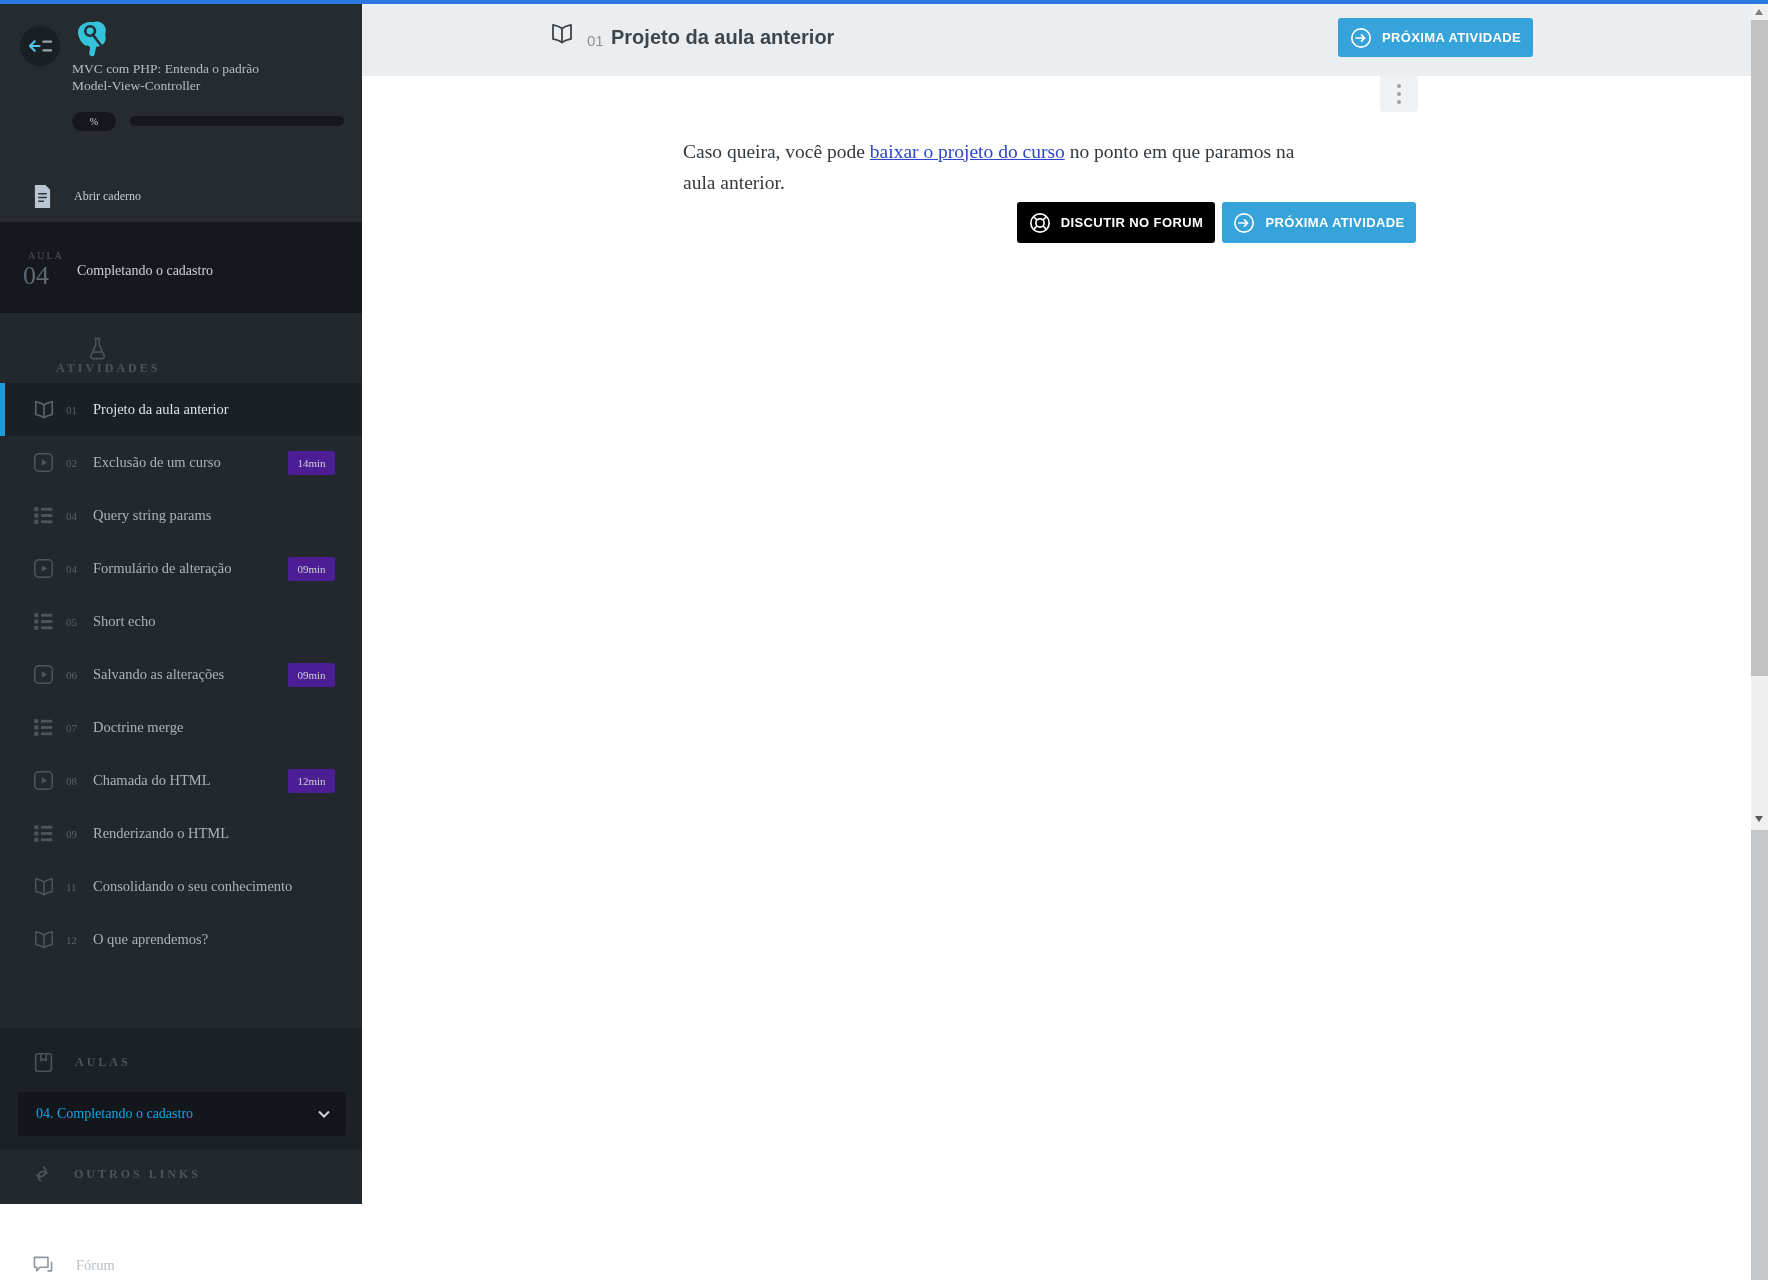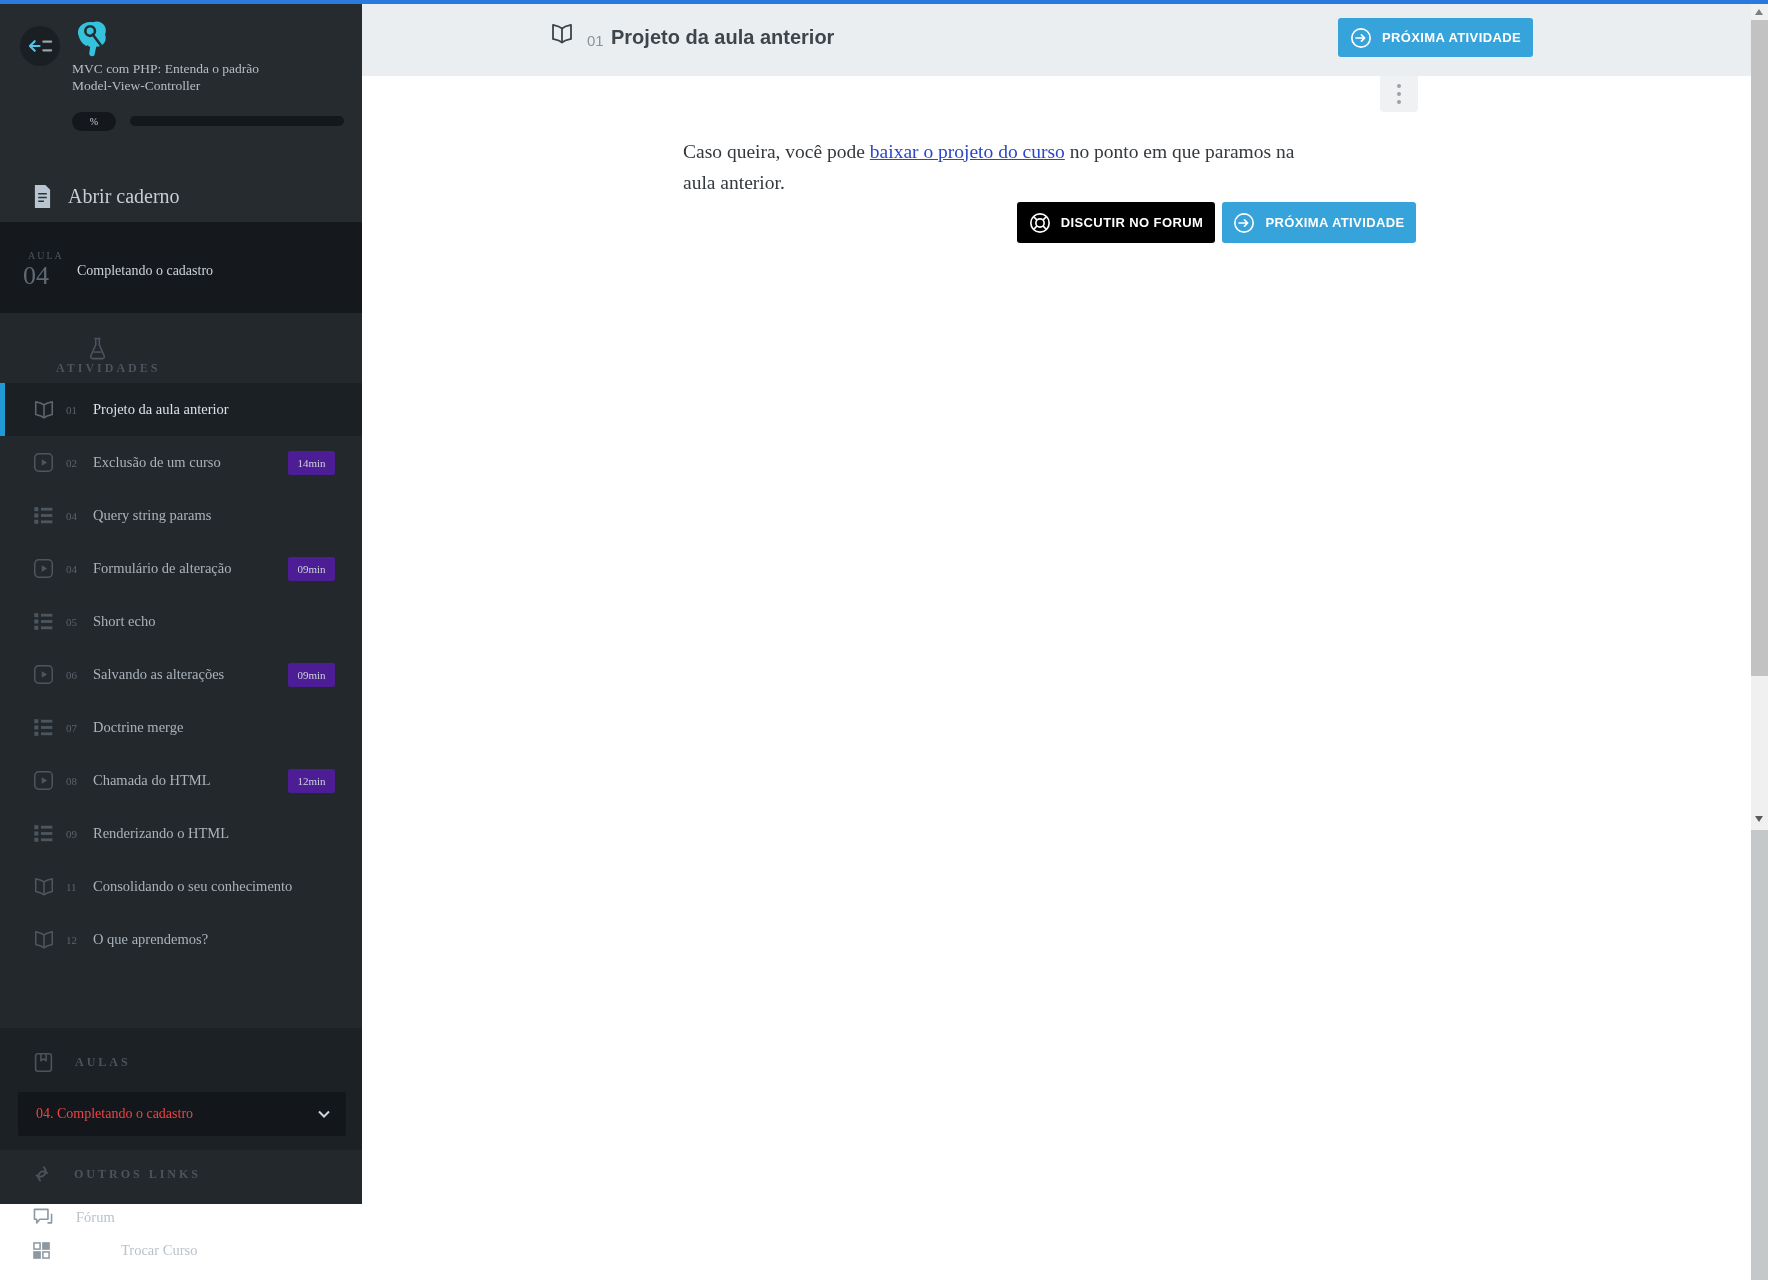--- a/index.html
+++ b/index.html
@@ -19,21 +19,21 @@
   .logo { left:70px; top:16px; width:42px; height:44px; }
   .course-title { left:72px; top:60px; width:275px; font-size:13.5px; line-height:17px; color:#b5bec5; }
 
   .progress-pill { left:72px; top:112px; width:44px; height:19px; border-radius:10px; background:#14181d;
     color:#c9d0d6; font-size:10px; display:flex; align-items:center; justify-content:center; }
   .progress-track { left:130px; top:116px; width:214px; height:10px; border-radius:5px; background:#14181d; }
 
   .notebook-row { left:0; top:170px; right:0; height:52px; display:flex; align-items:center;
     padding-left:33px; cursor:pointer; }
   .notebook-row .nb-icon { color:#b9c6d1; display:flex; }
-  .notebook-row .nb-label { margin-left:16px; font-size:20px; color:#c6ced4; }
+  .notebook-row .nb-label { margin-left:22px; font-size:12px; color:#c6ced4; }
 
   .aula-block { left:0; top:222px; right:0; height:91px; background:#15191e; }
   .aula-word { left:28px; top:28px; font-size:10px; letter-spacing:2px; color:#4b555d; position:absolute; }
   .aula-num  { left:23px; top:39px; font-size:26px; color:#5e6971; position:absolute; }
   .aula-title{ left:77px; top:41px; font-size:14px; color:#ccd3d9; position:absolute; }
 
   .ativ-sec { left:0; top:313px; right:0; height:715px; background:#23282d; }
   .sec-head { position:absolute; display:flex; align-items:center; color:#4a545c; }
   .sec-head .sh-label { font-size:12px; font-weight:bold; letter-spacing:3px; }
   .ativ-sec .sec-head { left:34px; top:24px;flex-direction:column; }
@@ -50,27 +50,27 @@
   .act-row.active { background:#1b2025; }
   .act-row.active::before { content:""; position:absolute; left:0; top:0; bottom:0; width:5px; background:#1f9ad7; }
   .act-row.active .albl { color:#dbe1e6; }
   .act-row.active .aicon { color:#5d676f; }
 
   .aulas-sec { left:0; top:1028px; right:0; height:122px; background:#1c2126; }
   .aulas-sec .sec-head { left:33px; top:24px; }
   .aulas-sec .sec-head .sh-label { margin-left:21px; }
   .lesson-select { position:absolute; left:18px; top:64px; width:328px; height:44px; background:#13171b;
     border-radius:2px; display:flex; align-items:center; padding:0 16px 0 18px; cursor:pointer; }
-  .lesson-select .ls-text { font-size:14px; color:#ef4444; flex:1; }
+  .lesson-select .ls-text { font-size:14px; color:#0ea5e9; flex:1; }
   .lesson-select .ls-chevron { color:#cfd6db; display:flex; }
 
   .outros-sec { left:0; top:1150px; right:0; bottom:0; background:#23282d; }
   .outros-sec .sec-head { left:31px; top:13px; }
   .outros-sec .sec-head .sh-label { margin-left:21px; }
-  .olink { position:absolute; left:33px; display:flex; align-items:center; cursor:pointer; color:#8d98a0; }
+  .olink { position:absolute; left:33px; display:flex; align-items:center; cursor:pointer; color:#8d98a0;margin-top:48px; }
   .olink .ol-label { margin-left:23px; font-size:14.5px; color:#b9c2c9; }
   .olink.l1 { top:58px; }
   .olink.l2 { top:92px;gap:48px; }
 
   
   .main { position:absolute; left:362px; top:4px; right:0; bottom:0; background:#fff; }
   .main-header { position:relative; height:72px; background:#ebeef0; }
   .mh-book { position:absolute; left:188px; top:18px; color:#3c444b; }
   .mh-num  { position:absolute; left:225px; top:28px; font-size:15px; color:#8a939a; }
   .mh-title{ position:absolute; left:249px; top:22px; font-size:20px; font-weight:bold; color:#3e464d; }

